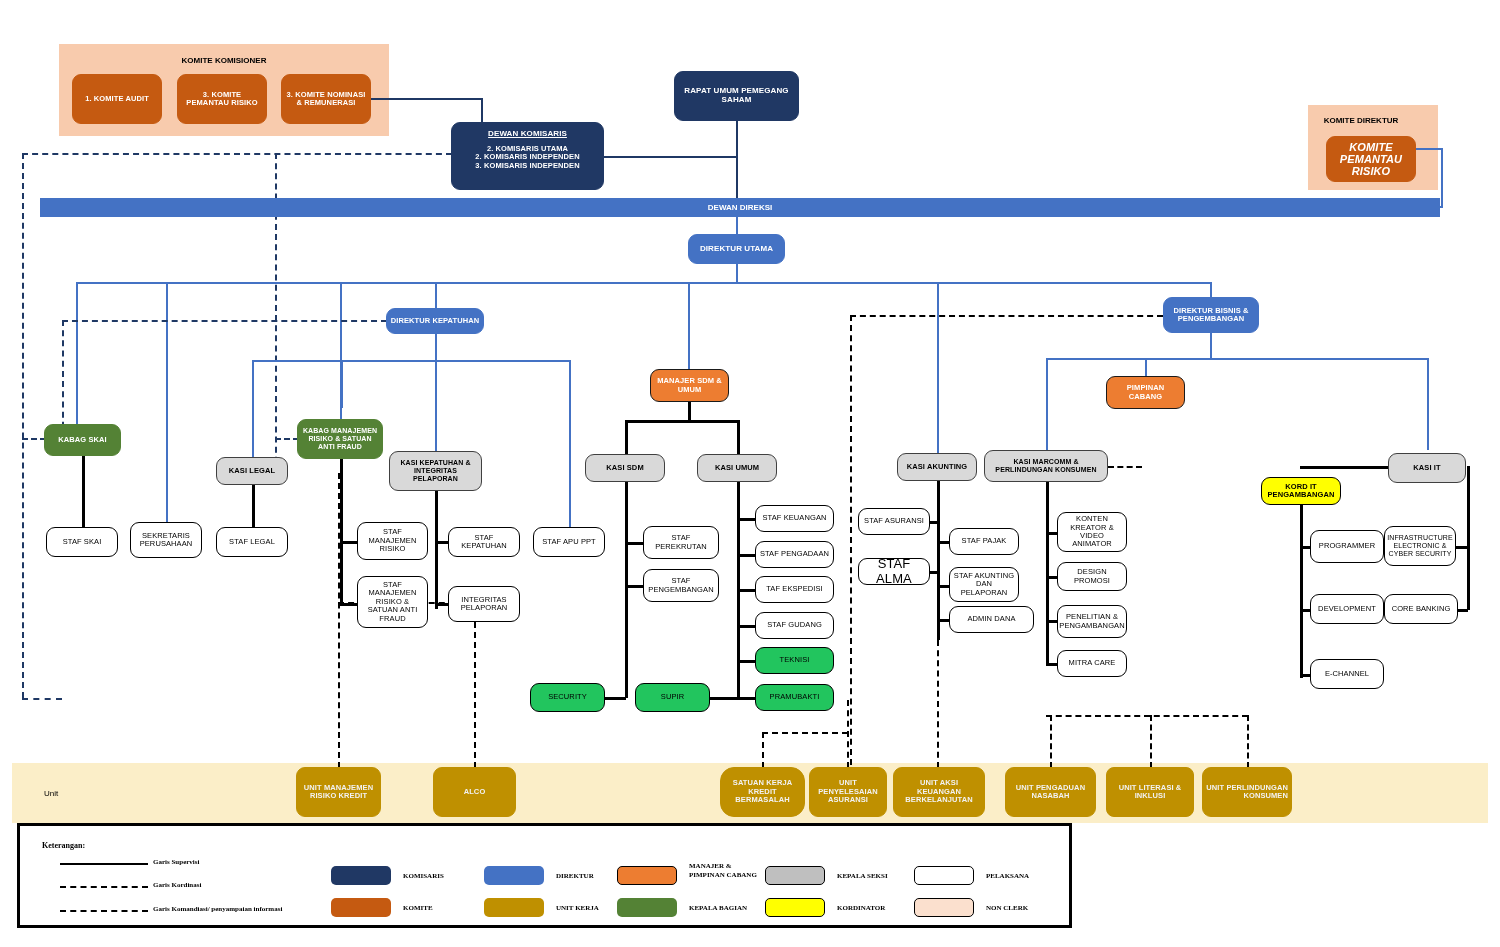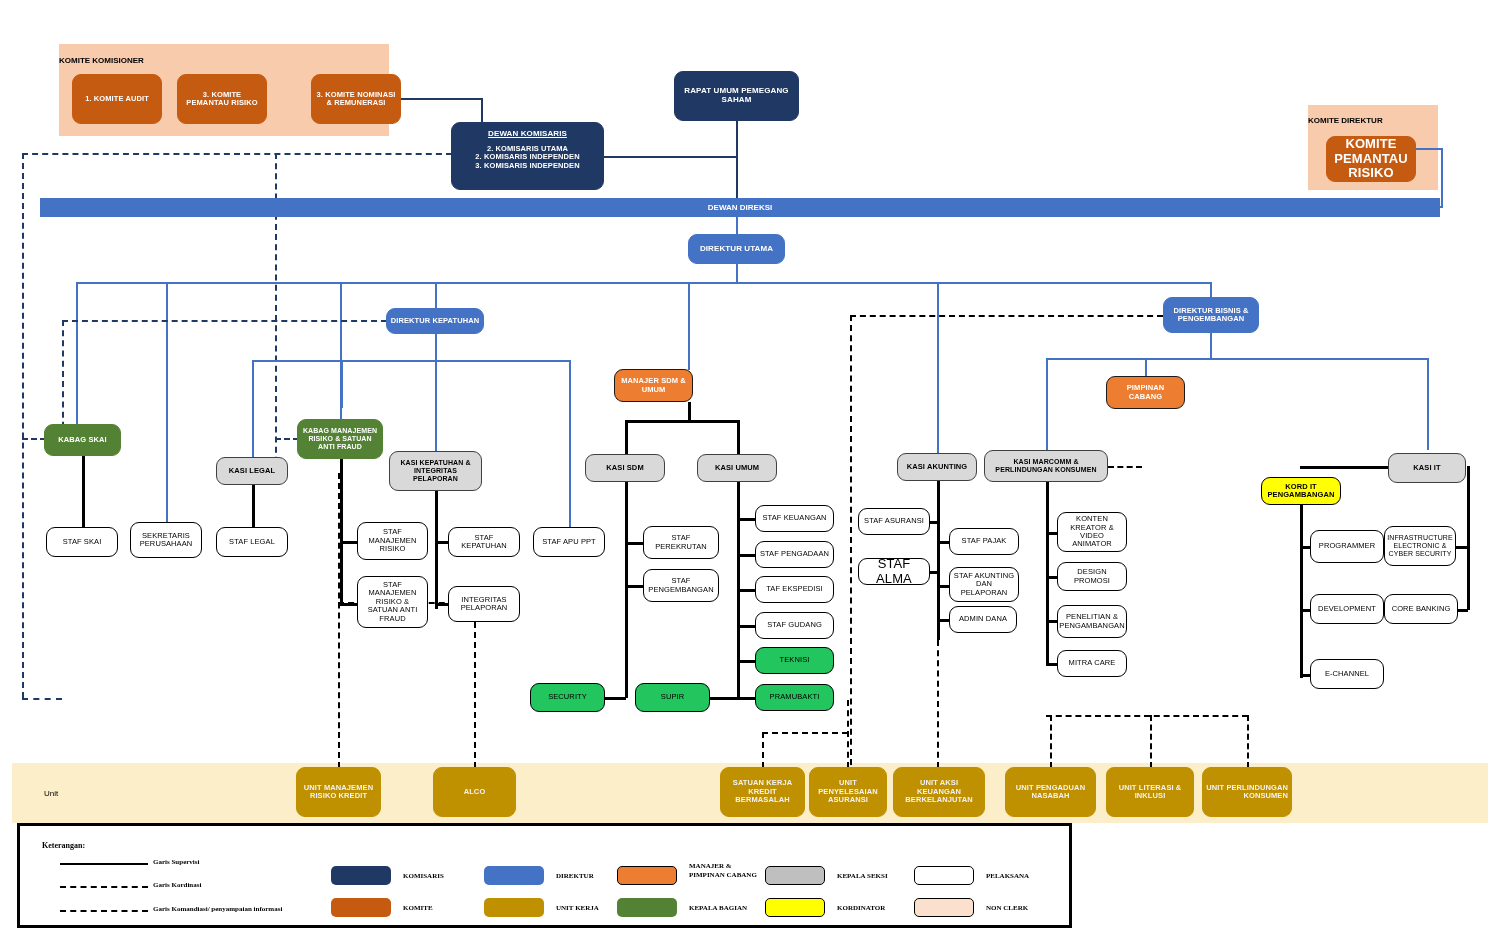--- a/index.html
+++ b/index.html
@@ -19,21 +19,21 @@
   .n-kasi{background:#d9d9d9;color:#000;border:1.6px solid #404040;}
   .n-kordinator{background:#ffff00;color:#000;border:1.6px solid #000;}
   .n-pelaksana{background:#ffffff;color:#000;border:1.6px solid #000;font-weight:normal;}
   .n-nonclerk{background:#22c55e;color:#000;border:1.6px solid #000;font-weight:normal;}
 
   .bar-direksi{position:absolute;background:#4472c4;color:#fff;display:flex;align-items:center;
                justify-content:center;font-weight:bold;z-index:6;}
 
   
   .panel{position:absolute;background:#f8cbad;z-index:2;}
-  .panel-title{position:absolute;font-weight:bold;color:#000;z-index:4;}
+  .panel-title{position:absolute;font-weight:bold;color:#000;text-align:center;z-index:4;}
   .unit-band{position:absolute;background:#fbeec8;z-index:1;}
   .unit-band-label{position:absolute;color:#000;z-index:4;}
 
   
   .ln{position:absolute;z-index:3;}
   .h-blue{height:0;border-top:2.6px solid #4472c4;}
   .v-blue{width:0;border-left:2.6px solid #4472c4;}
   .h-navy{height:0;border-top:2.6px solid #1f3864;}
   .v-navy{width:0;border-left:2.6px solid #1f3864;}
   .h-blk{height:0;border-top:3px solid #000;}
@@ -56,25 +56,25 @@
 </style>
 </head>
 <body>
 
 <div id="canvas">
 
   <div class="panel" style="left:59px;top:44px;width:330px;height:92px;"></div>
   <div class="panel-title" style="left:59px;top:56px;width:330px;font-size:8px;">KOMITE KOMISIONER</div>
   <div class="node n-komite" style="left:72px;top:74px;width:90px;height:50px;font-size:7.5px;">1. KOMITE AUDIT</div>
   <div class="node n-komite" style="left:177px;top:74px;width:90px;height:50px;font-size:7.5px;">3. KOMITE PEMANTAU RISIKO</div>
-  <div class="node n-komite" style="left:281px;top:74px;width:90px;height:50px;font-size:7.5px;margin-left:30px;">3. KOMITE NOMINASI &amp; REMUNERASI</div>
+  <div class="node n-komite" style="left:281px;top:74px;width:90px;height:50px;font-size:7.5px;">3. KOMITE NOMINASI &amp; REMUNERASI</div>
 
   <div class="panel" style="left:1308px;top:105px;width:130px;height:85px;"></div>
   <div class="panel-title" style="left:1308px;top:116px;width:106px;font-size:8px;">KOMITE DIREKTUR</div>
-  <div class="node n-komite" style="left:1326px;top:136px;width:90px;height:46px;font-size:13px;">KOMITE PEMANTAU RISIKO</div>
+  <div class="node n-komite" style="left:1326px;top:136px;width:90px;height:46px;font-size:11px;font-style:italic;">KOMITE PEMANTAU RISIKO</div>
 
   <div class="ln h-navy" style="left:371px;top:98px;width:110px;"></div>
   <div class="ln v-navy" style="left:481px;top:98px;height:24px;"></div>
 
   <div class="node n-komisaris" style="left:674px;top:71px;width:125px;height:50px;font-size:8px;">RAPAT UMUM PEMEGANG SAHAM</div>
   <div class="ln v-navy" style="left:736px;top:121px;height:86px;"></div>
 
   <div class="node n-komisaris" style="left:451px;top:122px;width:153px;height:68px;flex-direction:column;justify-content:flex-start;padding-top:7px;">
     <span style="font-size:8px;text-decoration:underline;margin-bottom:6px;">DEWAN KOMISARIS</span>
     <span style="font-size:7.5px;">2. KOMISARIS UTAMA</span>
@@ -108,21 +108,21 @@
 
   <div class="node n-direktur" style="left:386px;top:308px;width:98px;height:26px;font-size:7.5px;">DIREKTUR KEPATUHAN</div>
   <div class="ln v-blue" style="left:435px;top:334px;height:27px;"></div>
   <div class="ln h-blue" style="left:341px;top:360px;width:230px;"></div>
   <div class="ln v-blue" style="left:435px;top:360px;height:91px;"></div>
   <div class="ln v-blue" style="left:569px;top:360px;height:170px;"></div>
   <div class="ln v-blue" style="left:341px;top:360px;height:48px;"></div>
   <div class="ln h-blue" style="left:252px;top:360px;width:90px;"></div>
   <div class="ln v-blue" style="left:252px;top:360px;height:98px;"></div>
 
-  <div class="node n-manajer" style="left:614px;top:369px;width:79px;height:33px;font-size:7.5px;">MANAJER SDM &amp; UMUM</div>
+  <div class="node n-manajer" style="left:650px;top:369px;width:79px;height:33px;font-size:7.5px;">MANAJER SDM &amp; UMUM</div>
   <div class="ln v-blk" style="left:688px;top:402px;height:20px;"></div>
   <div class="ln h-blk" style="left:625px;top:420px;width:113px;"></div>
   <div class="ln v-blk" style="left:625px;top:420px;height:35px;"></div>
   <div class="ln v-blk" style="left:737px;top:420px;height:35px;"></div>
 
   <div class="node n-direktur" style="left:1163px;top:297px;width:96px;height:36px;font-size:7.5px;">DIREKTUR BISNIS &amp; PENGEMBANGAN</div>
   <div class="ln v-blue" style="left:1210px;top:333px;height:26px;"></div>
   <div class="ln h-blue" style="left:1046px;top:358px;width:381px;"></div>
   <div class="ln v-blue" style="left:1145px;top:358px;height:18px;"></div>
   <div class="ln v-blue" style="left:1046px;top:358px;height:92px;"></div>
@@ -188,21 +188,21 @@
   <div class="ln v-blk" style="left:937px;top:481px;height:159px;"></div>
   <div class="ln h-blk" style="left:924px;top:521px;width:14px;"></div>
   <div class="ln h-blk" style="left:924px;top:571px;width:14px;"></div>
   <div class="ln h-blk" style="left:937px;top:541px;width:14px;"></div>
   <div class="ln h-blk" style="left:937px;top:585px;width:14px;"></div>
   <div class="ln h-blk" style="left:937px;top:619px;width:14px;"></div>
   <div class="node n-pelaksana" style="left:858px;top:508px;width:72px;height:27px;font-size:7.5px;">STAF ASURANSI</div>
   <div class="node n-pelaksana" style="left:858px;top:558px;width:72px;height:27px;font-size:13px;">STAF ALMA</div>
   <div class="node n-pelaksana" style="left:949px;top:528px;width:70px;height:27px;font-size:7.5px;">STAF PAJAK</div>
   <div class="node n-pelaksana" style="left:949px;top:567px;width:70px;height:35px;font-size:7.5px;">STAF AKUNTING DAN PELAPORAN</div>
-  <div class="node n-pelaksana" style="left:949px;top:606px;width:68px;height:27px;font-size:7.5px;">ADMIN DANA</div>
+  <div class="node n-pelaksana" style="left:949px;top:606px;width:85px;height:27px;font-size:7.5px;">ADMIN DANA</div>
 
   <div class="node n-kasi" style="left:984px;top:450px;width:124px;height:32px;font-size:7px;">KASI MARCOMM &amp; PERLINDUNGAN KONSUMEN</div>
   <div class="ln v-blk" style="left:1046px;top:482px;height:182px;"></div>
   <div class="ln h-blk" style="left:1046px;top:532px;width:14px;"></div>
   <div class="ln h-blk" style="left:1046px;top:576px;width:14px;"></div>
   <div class="ln h-blk" style="left:1046px;top:620px;width:14px;"></div>
   <div class="ln h-blk" style="left:1046px;top:663px;width:14px;"></div>
   <div class="node n-pelaksana" style="left:1057px;top:512px;width:70px;height:40px;font-size:7.5px;">KONTEN KREATOR &amp; VIDEO ANIMATOR</div>
   <div class="node n-pelaksana" style="left:1057px;top:562px;width:70px;height:29px;font-size:7.5px;">DESIGN PROMOSI</div>
   <div class="node n-pelaksana" style="left:1057px;top:605px;width:70px;height:33px;font-size:7.5px;">PENELITIAN &amp; PENGAMBANGAN</div>
@@ -249,21 +249,21 @@
   <div class="ln v-dashdot" style="left:62px;top:320px;height:118px;"></div>
   <div class="ln h-dashdot-b" style="left:850px;top:315px;width:313px;"></div>
   <div class="ln v-dashdot-b" style="left:850px;top:315px;height:450px;"></div>
   <div class="ln h-dashdot-b" style="left:1108px;top:466px;width:34px;"></div>
 
   <div class="unit-band" style="left:12px;top:763px;width:1476px;height:60px;"></div>
   <div class="unit-band-label" style="left:44px;top:789px;font-size:8px;">Unit</div>
 
   <div class="node n-unitkerja" style="left:296px;top:767px;width:85px;height:50px;font-size:7.5px;">UNIT MANAJEMEN RISIKO KREDIT</div>
   <div class="node n-unitkerja" style="left:433px;top:767px;width:83px;height:50px;font-size:7.5px;">ALCO</div>
-  <div class="node n-unitkerja" style="left:720px;top:767px;width:85px;height:50px;font-size:7.5px;">SATUAN KERJA KREDIT BERMASALAH</div>
+  <div class="node n-unitkerja" style="left:720px;top:767px;width:85px;height:50px;font-size:7.5px;border-radius:14px;">SATUAN KERJA KREDIT BERMASALAH</div>
   <div class="node n-unitkerja" style="left:809px;top:767px;width:78px;height:50px;font-size:7.5px;">UNIT PENYELESAIAN ASURANSI</div>
   <div class="node n-unitkerja" style="left:893px;top:767px;width:92px;height:50px;font-size:7.5px;">UNIT AKSI KEUANGAN BERKELANJUTAN</div>
   <div class="node n-unitkerja" style="left:1005px;top:767px;width:91px;height:50px;font-size:7.5px;">UNIT PENGADUAN NASABAH</div>
   <div class="node n-unitkerja" style="left:1106px;top:767px;width:88px;height:50px;font-size:7.5px;border-radius:8px;">UNIT LITERASI &amp; INKLUSI</div>
   <div class="node n-unitkerja" style="left:1202px;top:767px;width:90px;height:50px;font-size:7.5px;text-align:right;">UNIT PERLINDUNGAN KONSUMEN</div>
 
   <div id="legend" style="left:17px;top:823px;width:1055px;height:105px;font-family:Liberation Serif, serif;">
     <div class="lg-title" style="left:22px;top:15px;">Keterangan:</div>
 
     <div class="lg-line lg-solid" style="left:40px;top:37px;width:88px;"></div>

